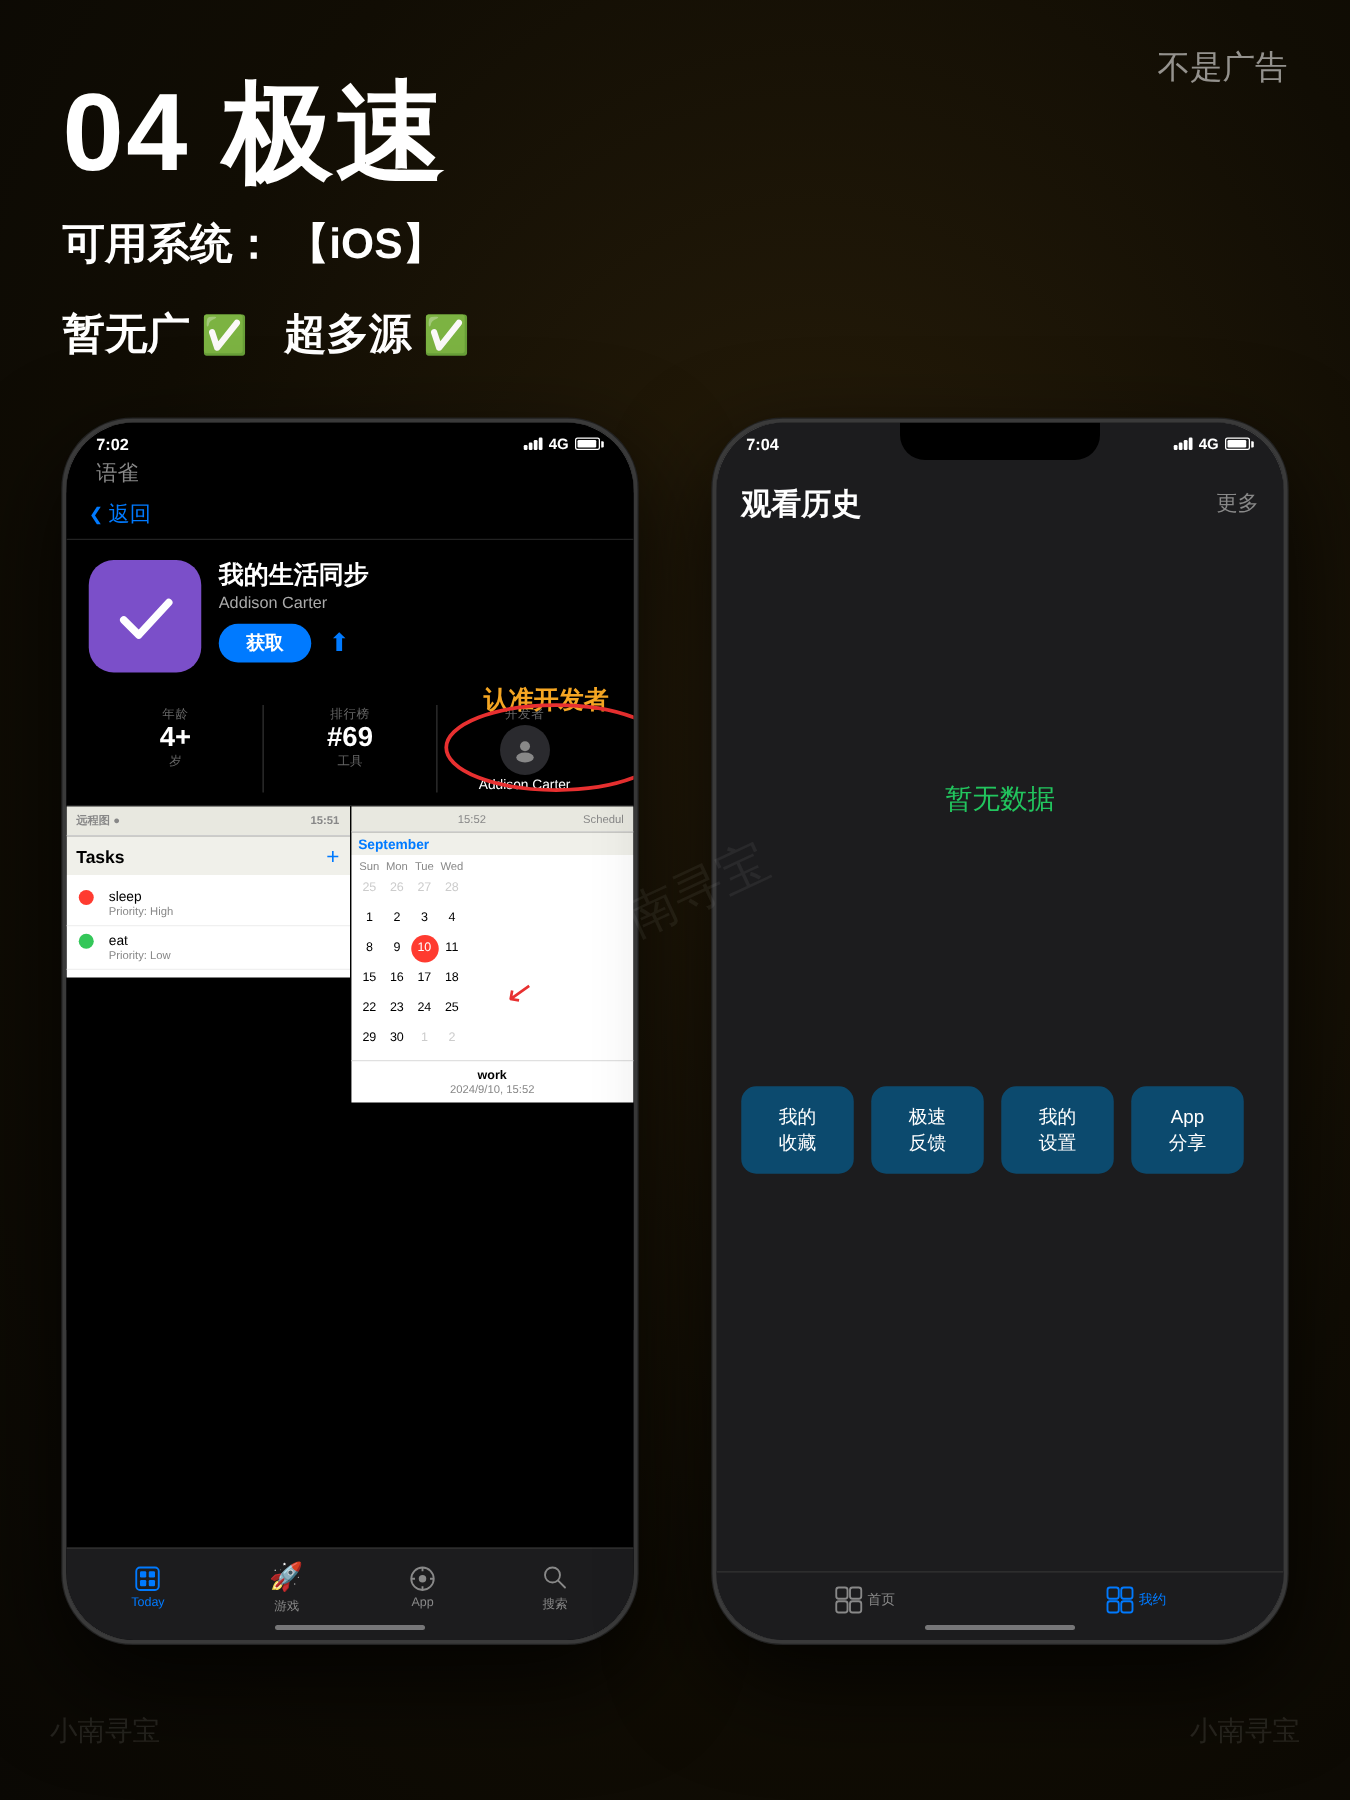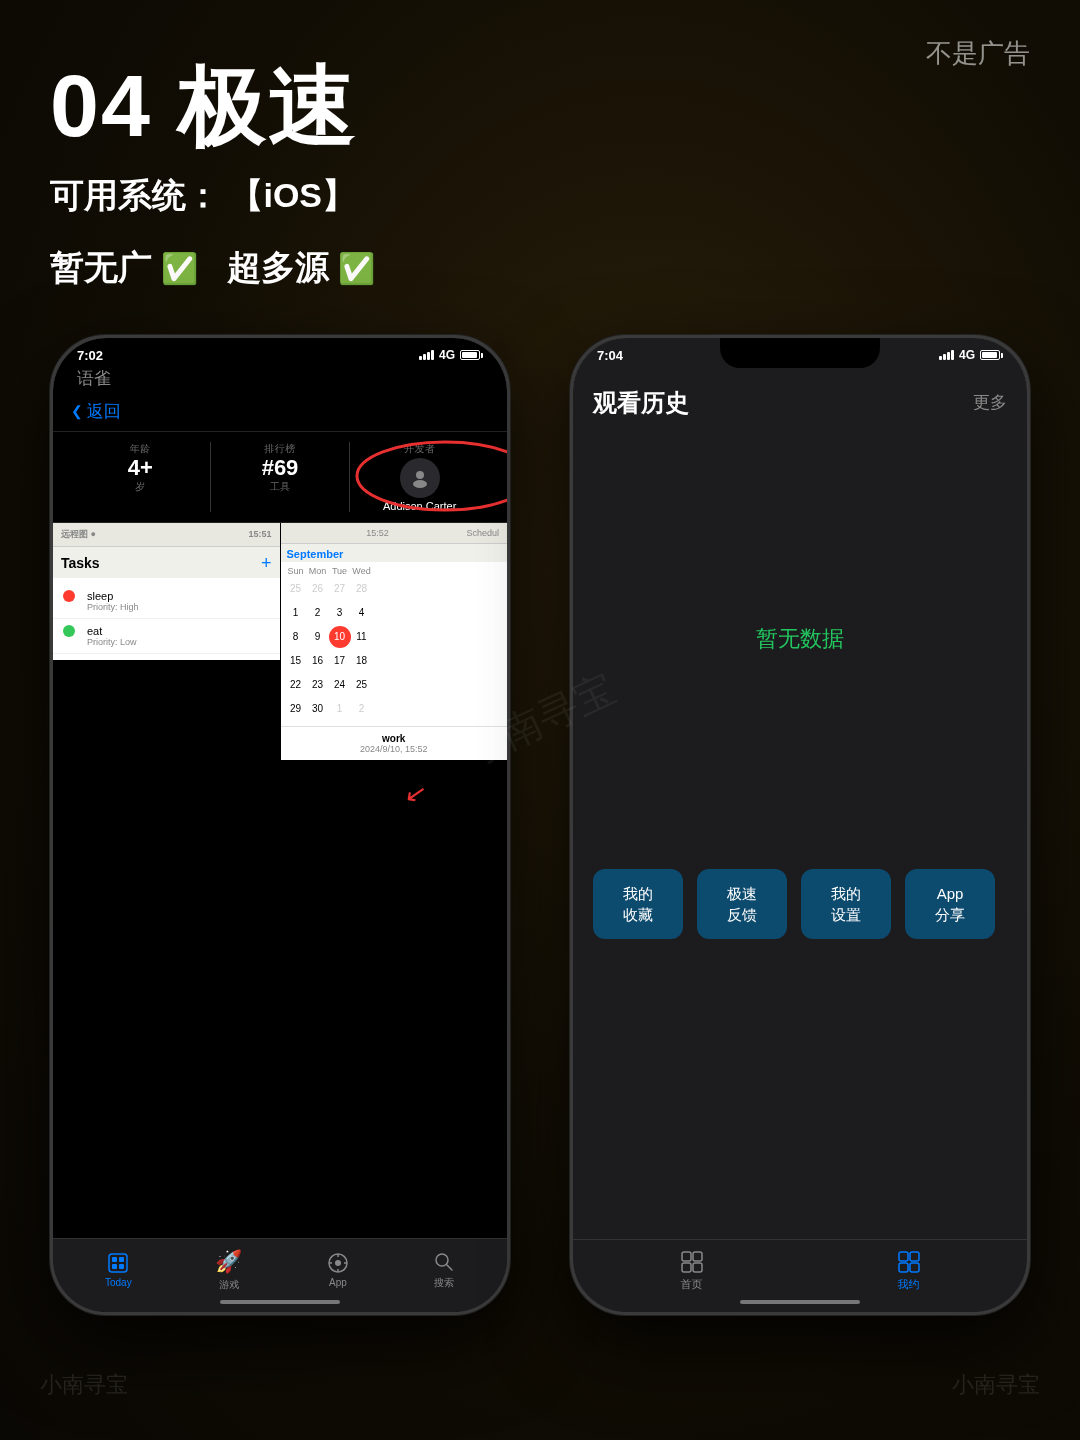--- a/index.html
+++ b/index.html
@@ -401,21 +401,21 @@
       left: 0; right: 0;
       background: #1c1c1e;
       border-top: 0.5px solid #333;
       display: flex;
       justify-content: space-around;
       align-items: center;
       padding: 10px 10px 20px;
     }
     .tab2-item {
       display: flex;
-      flex-direction: column;
+      flex-direction: row;
       align-items: center;
       gap: 3px;
       font-size: 11px;
       color: #888;
       justify-content: space-between;
     }
     .tab2-item.active { color: #007aff; }
 
     
     .home-indicator {
@@ -544,20 +544,35 @@
         <div style="padding: 0 24px 4px; font-size:17px; color:#888;">
           <span>语雀</span>
         </div>
 
         <div class="appstore-nav">
           <div class="appstore-back">
             <span>返回</span>
           </div>
         </div>
 
+        <div class="app-header">
+          <div class="app-icon-wrap">
+            <svg width="50" height="50" viewBox="0 0 50 50">
+              <polyline points="8,28 20,40 44,14" fill="none" stroke="white" stroke-width="6" stroke-linecap="round" stroke-linejoin="round"></polyline>
+            </svg>
+          </div>
+          <div class="app-info">
+            <div class="app-name">我的生活同步</div>
+            <div class="app-developer">Addison Carter</div>
+            <div class="app-action-row">
+              <button class="btn-get">获取</button>
+              <span class="btn-share">⬆</span>
+            </div>
+          </div>
+        </div>
 
         <div class="dev-highlight-label">认准开发者</div>
 
         <div class="app-stats">
           <div class="stat-item">
             <div class="stat-label">年龄</div>
             <div class="stat-value">4+</div>
             <div class="stat-sub">岁</div>
           </div>
           <div class="stat-item">

